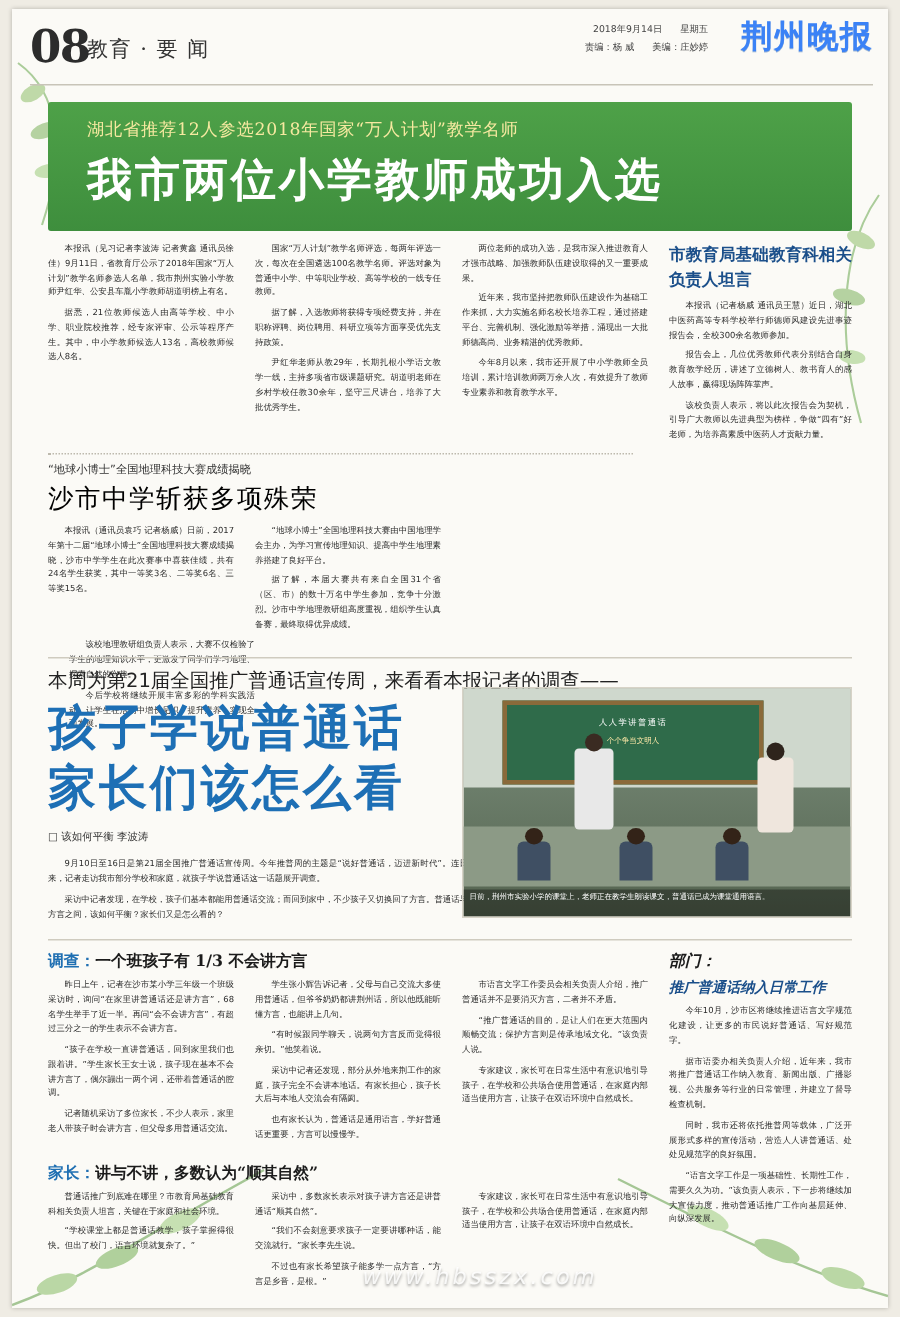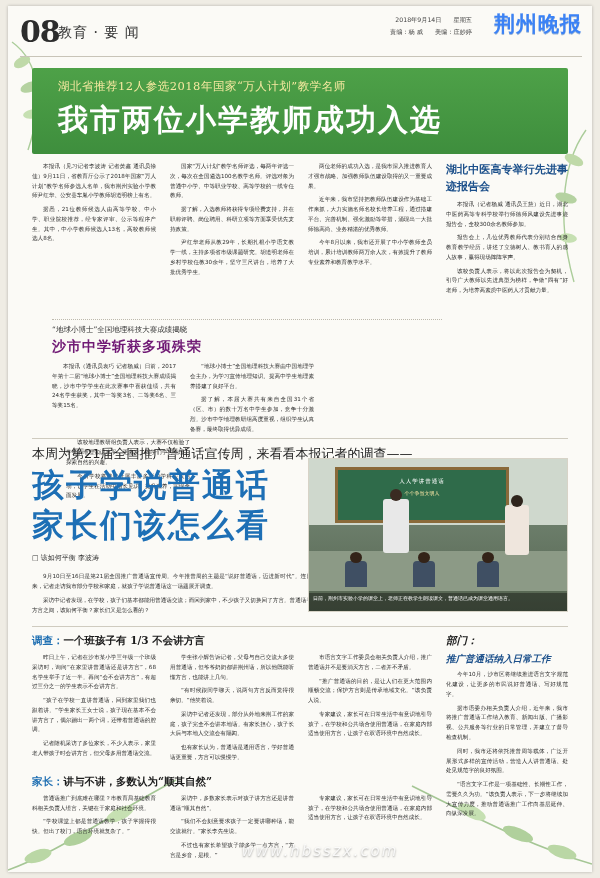--- a/index.html
+++ b/index.html
@@ -78,24 +78,24 @@
   .c4{width:122px;margin-left:14px;}
   .col p{margin:0 0 4px 0;text-indent:11px;}
 
   
   .side-title{
     font-size:11px;font-weight:bold;color:#1b4f8a;line-height:1.5;margin-bottom:5px;
     font-family:"DejaVu Serif","Liberation Serif",serif;
   }
 
   
-  .story2{position:absolute;left:24px;top:308px;width:390px;margin-left:20px;}
+  .story2{position:absolute;left:24px;top:291px;width:390px;}
   .s2-kicker{font-size:7.5px;color:#333;margin-bottom:3px;}
   .s2-head{
-    font-size:14px;font-weight:bold;color:#701a75;letter-spacing:1px;margin-bottom:6px;
+    font-size:17px;font-weight:normal;color:#000000;letter-spacing:1px;margin-bottom:6px;
     font-family:"DejaVu Serif","Liberation Serif",serif;
   }
   .hr-dot{border-top:1px dotted #bdb9ad;margin:5px 0;}
 
   
   .feature{position:absolute;left:24px;top:432px;width:536px;}
   .f-rule{height:1px;background:#cfcbbf;margin-bottom:6px;}
   .f-kicker{font-size:13px;color:#222;margin-bottom:2px;}
   .f-head{
     font-size:32px;font-weight:bold;color:#1d6fb5;letter-spacing:2px;line-height:1.25;
@@ -215,21 +215,21 @@
       <p>国家“万人计划”教学名师评选，每两年评选一次，每次在全国遴选100名教学名师。评选对象为普通中小学、中等职业学校、高等学校的一线专任教师。</p>
       <p>据了解，入选教师将获得专项经费支持，并在职称评聘、岗位聘用、科研立项等方面享受优先支持政策。</p>
       <p>尹红华老师从教29年，长期扎根小学语文教学一线，主持多项省市级课题研究。胡道明老师在乡村学校任教30余年，坚守三尺讲台，培养了大批优秀学生。</p>
     </div>
     <div class="col c3">
       <p>两位老师的成功入选，是我市深入推进教育人才强市战略、加强教师队伍建设取得的又一重要成果。</p>
       <p>近年来，我市坚持把教师队伍建设作为基础工作来抓，大力实施名师名校长培养工程，通过搭建平台、完善机制、强化激励等举措，涌现出一大批师德高尚、业务精湛的优秀教师。</p>
       <p>今年8月以来，我市还开展了中小学教师全员培训，累计培训教师两万余人次，有效提升了教师专业素养和教育教学水平。</p>
     </div>
     <div class="col c4">
-      <div class="side-title">湖北中医高专举行先进事迹报告会</div>
+      <div class="side-title">市教育局基础教育科相关负责人坦言</div>
       <p>本报讯（记者杨威 通讯员王慧）近日，湖北中医药高等专科学校举行师德师风建设先进事迹报告会，全校300余名教师参加。</p>
       <p>报告会上，几位优秀教师代表分别结合自身教育教学经历，讲述了立德树人、教书育人的感人故事，赢得现场阵阵掌声。</p>
       <p>该校负责人表示，将以此次报告会为契机，引导广大教师以先进典型为榜样，争做“四有”好老师，为培养高素质中医药人才贡献力量。</p>
     </div>
     <div class="clear"></div>
   </div>
 
   <div class="story2">
     <div class="hr-dot"></div>
     <div class="s2-kicker">“地球小博士”全国地理科技大赛成绩揭晓</div>

